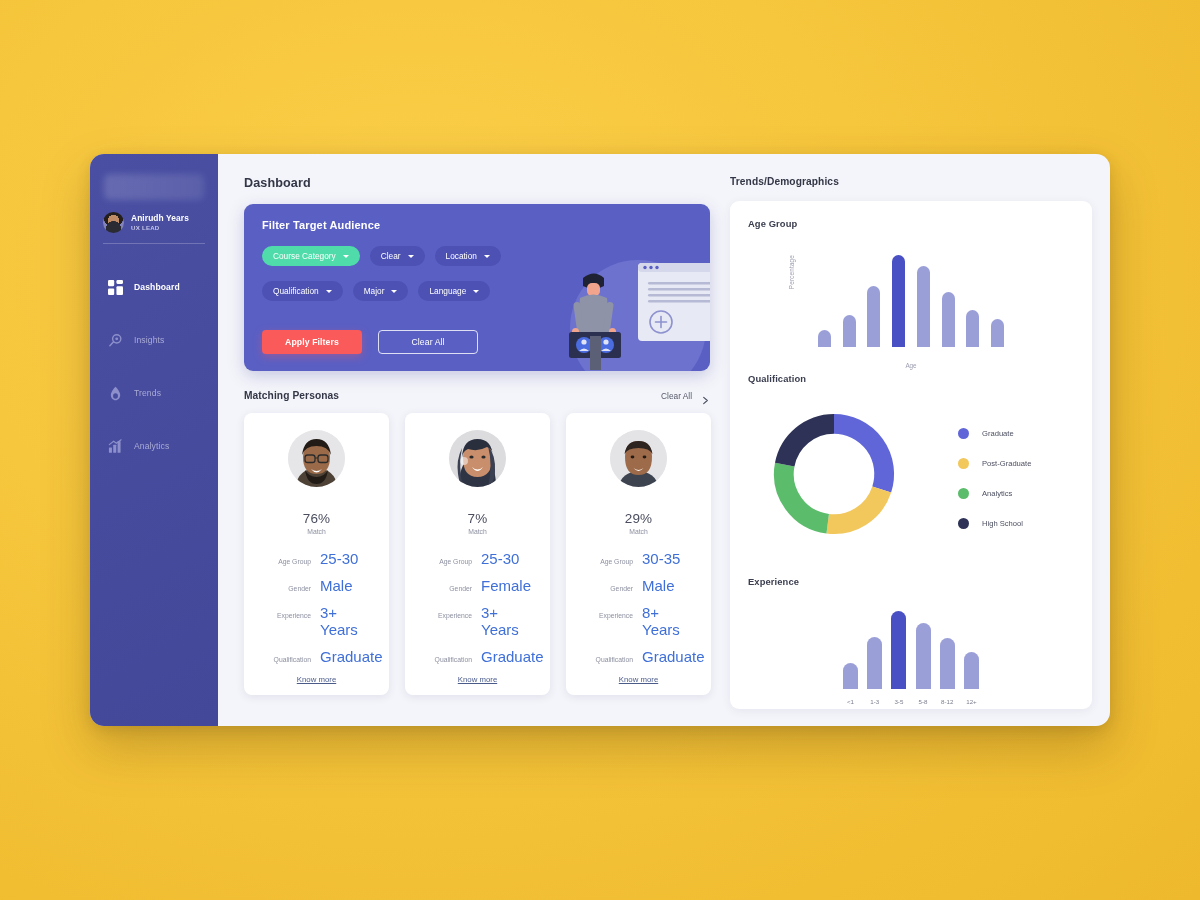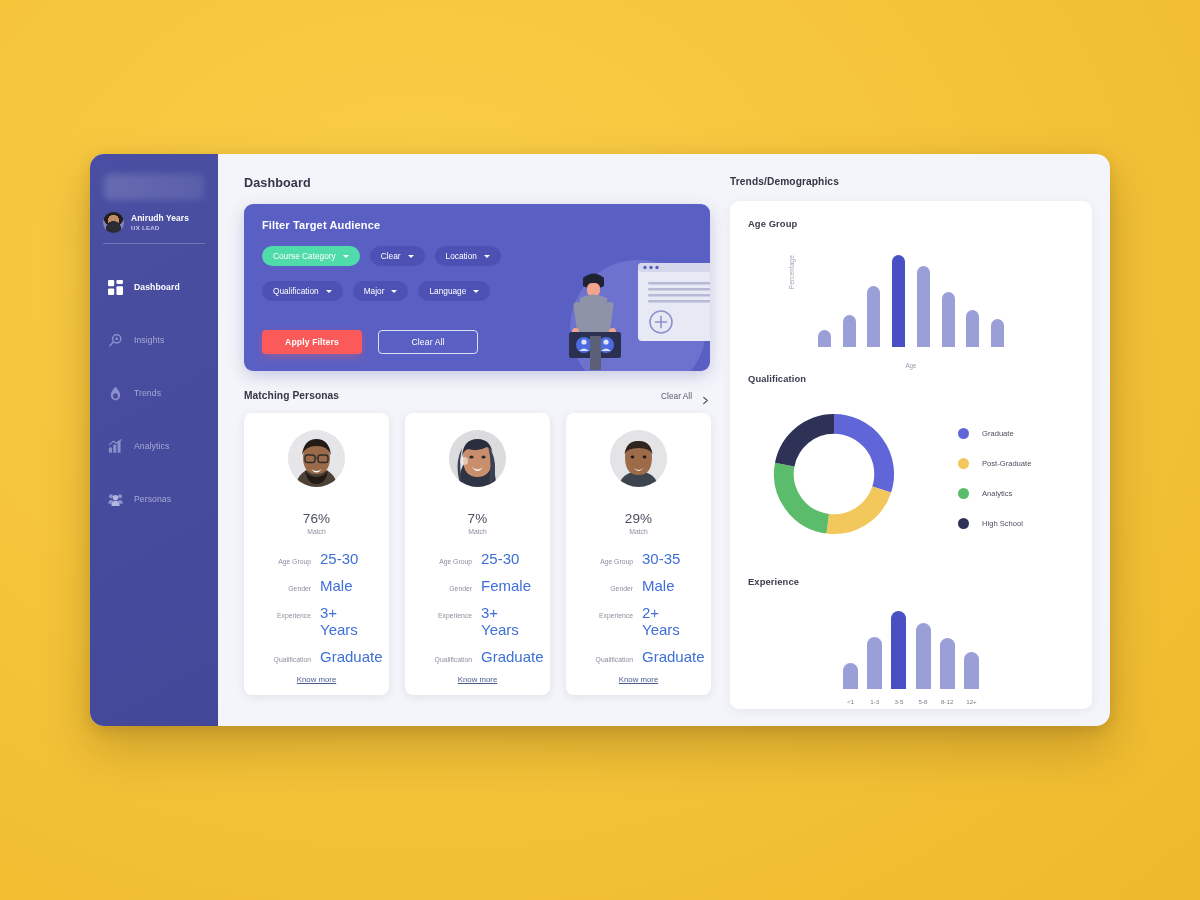--- a/index.html
+++ b/index.html
@@ -296,33 +296,20 @@
           <svg viewBox="0 0 16 16">
               <rect x="1" y="9" width="3.2" height="5.6" rx="0.6" fill="#8d90cb"></rect>
               <rect x="5.6" y="6" width="3.2" height="8.6" rx="0.6" fill="#8d90cb"></rect>
               <rect x="10.2" y="2.2" width="3.2" height="12.4" rx="0.6" fill="#8d90cb"></rect>
               <path d="M1.4 6 L6 2.4 L9 4.6 L14 0.8" stroke="#8d90cb" stroke-width="1.2" fill="none" stroke-linecap="round"></path>
             </svg>
         </span>
         <span class="nav-label">Analytics</span>
       </div>
 
-      <div class="nav-item">
-        <span class="nav-icon">
-          <svg viewBox="0 0 16 16">
-              <circle cx="3.2" cy="4.6" r="2.2" fill="#8d90cb"></circle>
-              <path d="M0.2 12.6 C0.2 9.9 1.6 8.4 3.2 8.4 C4.8 8.4 6.2 9.9 6.2 12.6 Z" fill="#8d90cb"></path>
-              <circle cx="12.8" cy="4.6" r="2.2" fill="#8d90cb"></circle>
-              <path d="M9.8 12.6 C9.8 9.9 11.2 8.4 12.8 8.4 C14.4 8.4 15.8 9.9 15.8 12.6 Z" fill="#8d90cb"></path>
-              <circle cx="8" cy="6" r="2.9" fill="#b4b6e0"></circle>
-              <path d="M3.6 14.8 C3.6 11.2 5.6 9.4 8 9.4 C10.4 9.4 12.4 11.2 12.4 14.8 Z" fill="#b4b6e0"></path>
-            </svg>
-        </span>
-        <span class="nav-label">Personas</span>
-      </div>
     </nav>
   </aside>
 
   <div class="main">
 
     <div class="col-left">
       <div class="page-title">Dashboard</div>
 
       <section class="filter-card">
         <div class="filter-heading">Filter Target Audience</div>
@@ -515,21 +502,21 @@
             <div class="p-attr">
               <span class="p-attr-k">Age Group</span>
               <span class="p-attr-v">30-35</span>
             </div>
             <div class="p-attr">
               <span class="p-attr-k">Gender</span>
               <span class="p-attr-v">Male</span>
             </div>
             <div class="p-attr">
               <span class="p-attr-k">Experience</span>
-              <span class="p-attr-v">2+ Years</span>
+              <span class="p-attr-v">8+ Years</span>
             </div>
             <div class="p-attr">
               <span class="p-attr-k">Qualification</span>
               <span class="p-attr-v">Graduate</span>
             </div>
           </div>
           <div class="know-more">Know more</div>
         </div>
 
       </div>

